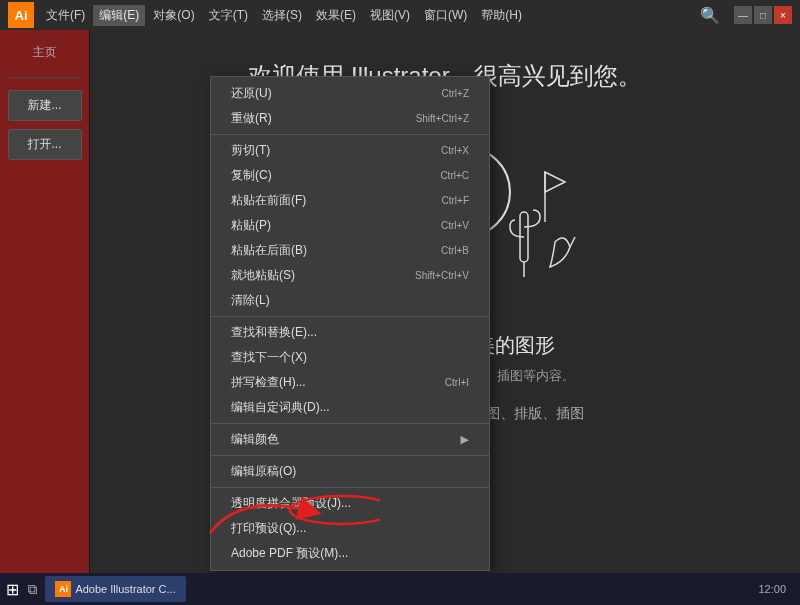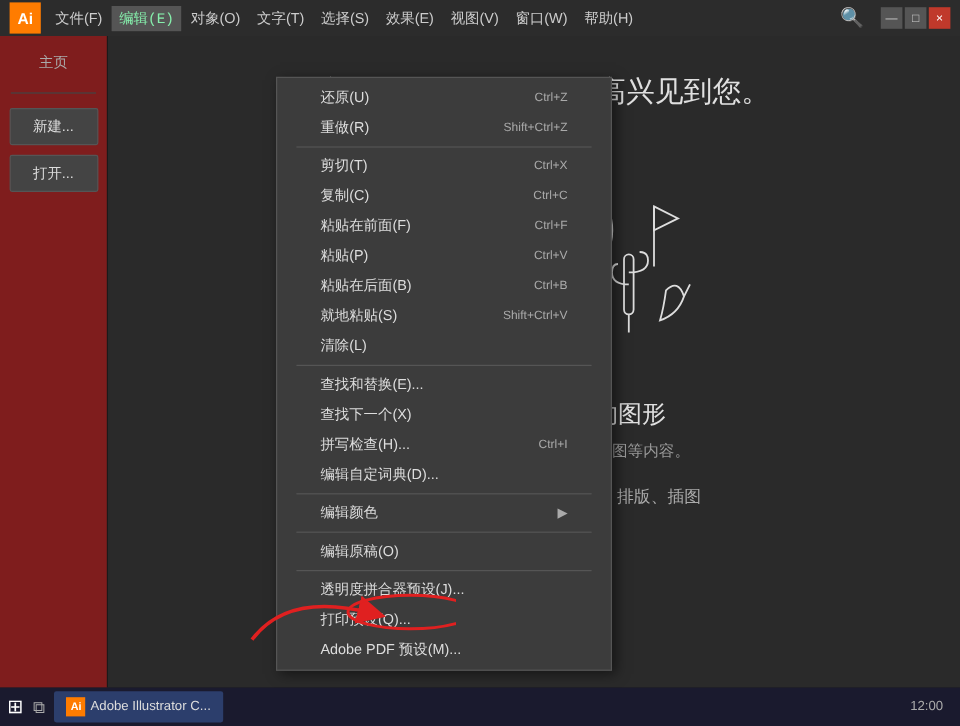--- a/index.html
+++ b/index.html
@@ -41,22 +41,21 @@
     }
     .menu-item {
       color: #ccc;
       font-size: 12px;
       padding: 2px 6px;
       cursor: pointer;
       white-space: nowrap;
     }
     .menu-item:hover, .menu-item.active {
       background: #444;
-      color: #86efac;
-      font-family: Liberation Mono, monospace;
+      color: #e5e5e5;
     }
     .menu-item.active {
       background: #555;
     }
     #window-controls {
       display: flex;
       gap: 2px;
       margin-left: auto;
     }
     .win-btn {
@@ -163,29 +162,28 @@
     #dropdown-overlay {
       position: absolute;
       top: 30px;
       left: 0;
       right: 0;
       bottom: 0;
       z-index: 100;
     }
     #dropdown-menu {
       position: absolute;
-      top: 4px;
+      top: 16px;
       left: 120px;
       width: 280px;
       background: #3c3c3c;
       border: 1px solid #555;
       z-index: 200;
-      padding: 4px 16px;
+      padding: 4px 0;
       box-shadow: 3px 3px 10px rgba(0,0,0,0.5);
-      margin-left: 20px;
     }
     .menu-section-item {
       padding: 4px 20px;
       color: #ddd;
       font-size: 12px;
       cursor: pointer;
       display: flex;
       justify-content: space-between;
       align-items: center;
       white-space: nowrap;

